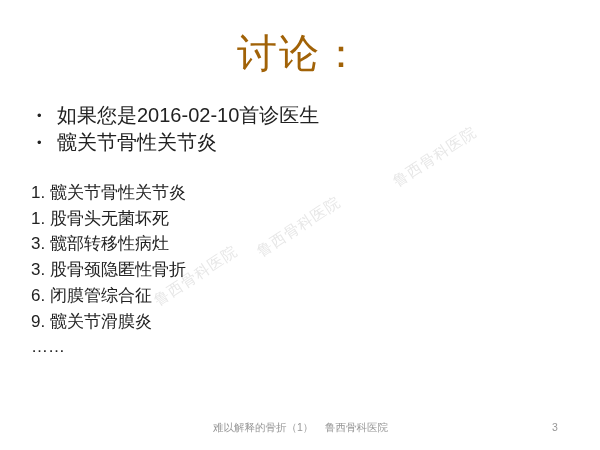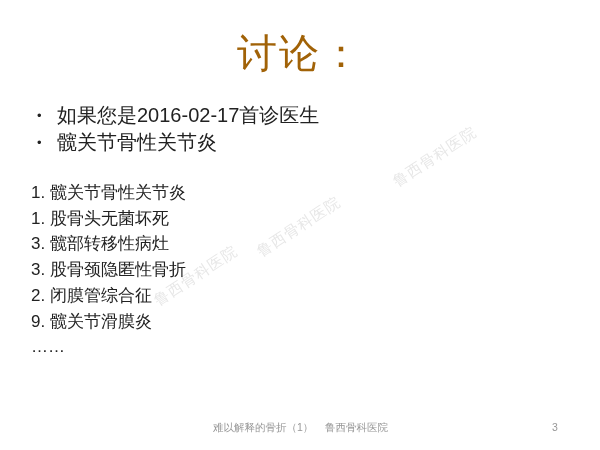--- a/index.html
+++ b/index.html
@@ -92,34 +92,34 @@
   <span class="watermark wm2">鲁西骨科医院</span>
   <span class="watermark wm3">鲁西骨科医院</span>
 
   <div class="content">
 
     <h1 class="title">讨论：</h1>
 
     <div class="bullets">
       <div class="bullet-row">
         <span class="bullet-dot">•</span>
-        <span class="bullet-text">如果您是2016-02-17首诊医生</span>
+        <span class="bullet-text">如果您是2016-02-10首诊医生</span>
       </div>
       <div class="bullet-row">
         <span class="bullet-dot">•</span>
         <span class="bullet-text">髋关节骨性关节炎</span>
       </div>
     </div>
 
     <div class="dlist">
       <div class="dline">1. 髋关节骨性关节炎</div>
       <div class="dline">1. 股骨头无菌坏死</div>
       <div class="dline">3. 髋部转移性病灶</div>
       <div class="dline">3. 股骨颈隐匿性骨折</div>
-      <div class="dline">2. 闭膜管综合征</div>
+      <div class="dline">6. 闭膜管综合征</div>
       <div class="dline">9. 髋关节滑膜炎</div>
       <div class="dline">……</div>
     </div>
 
     <div class="footer">
       <span class="f-title">难以解释的骨折（1）</span>
       <span class="f-org">鲁西骨科医院</span>
       <span class="f-page">3</span>
     </div>
 

